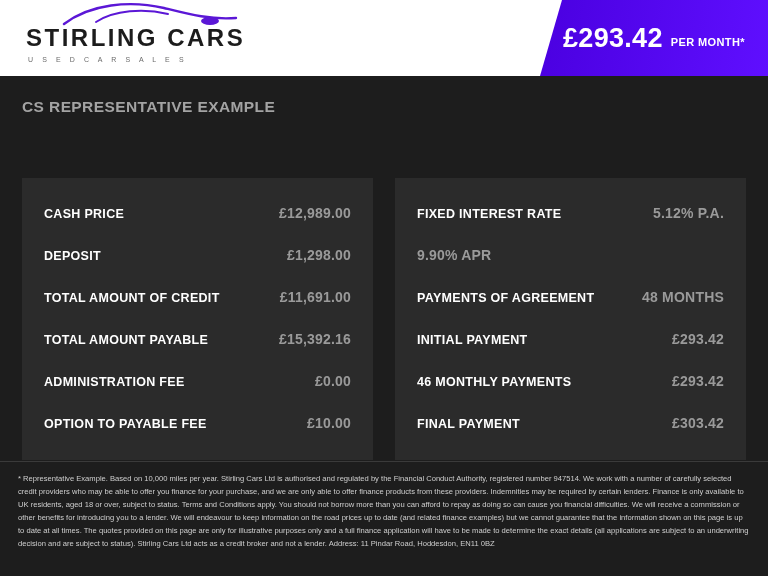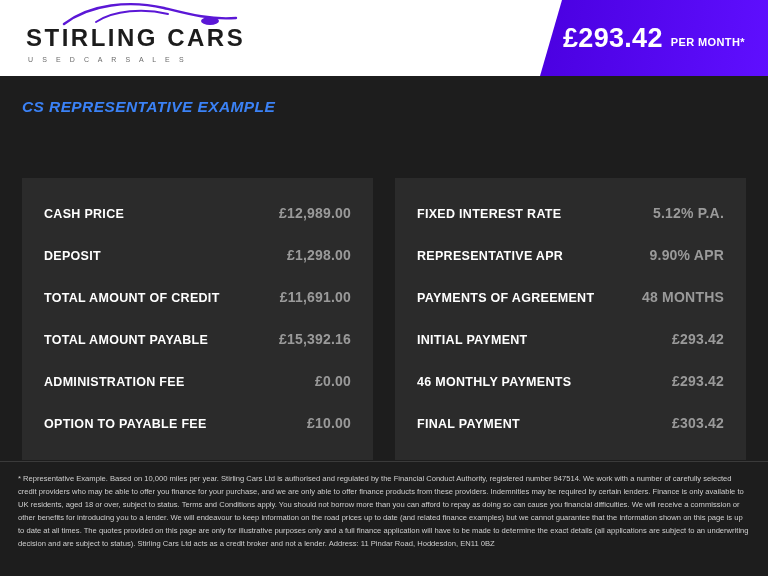--- a/index.html
+++ b/index.html
@@ -84,25 +84,24 @@
     font-weight: bold;
     letter-spacing: 0.4px;
     padding-top: 7px;
   }
 
   
   .title-bar {
     padding: 22px 0 14px 22px;
   }
   .title-bar h1 {
-    color: #3b82f6;
+    color: #a3a3a3;
     font-size: 15.5px;
     font-weight: bold;
     letter-spacing: 0.4px;
-    font-style: italic;
   }
 
   
   .panels {
     display: flex;
     gap: 22px;
     padding: 0 22px;
     flex: 0 0 auto;
     margin-top: 48px;
   }
@@ -196,21 +195,20 @@
         <span class="v">£10.00</span>
       </div>
     </div>
 
     <div class="panel">
       <div class="row">
         <span class="k">FIXED INTEREST RATE</span>
         <span class="v">5.12% P.A.</span>
       </div>
       <div class="row">
-        <span class="k">REPRESENTATIVE APR</span>
         <span class="v">9.90% APR</span>
       </div>
       <div class="row">
         <span class="k">PAYMENTS OF AGREEMENT</span>
         <span class="v">48 MONTHS</span>
       </div>
       <div class="row">
         <span class="k">INITIAL PAYMENT</span>
         <span class="v">£293.42</span>
       </div>

